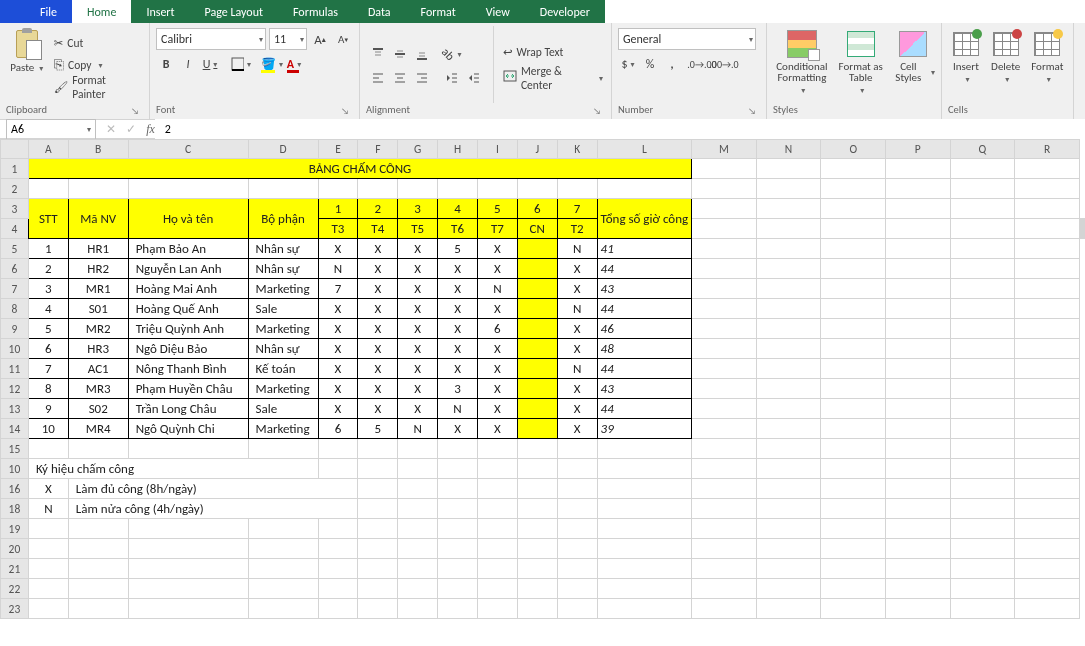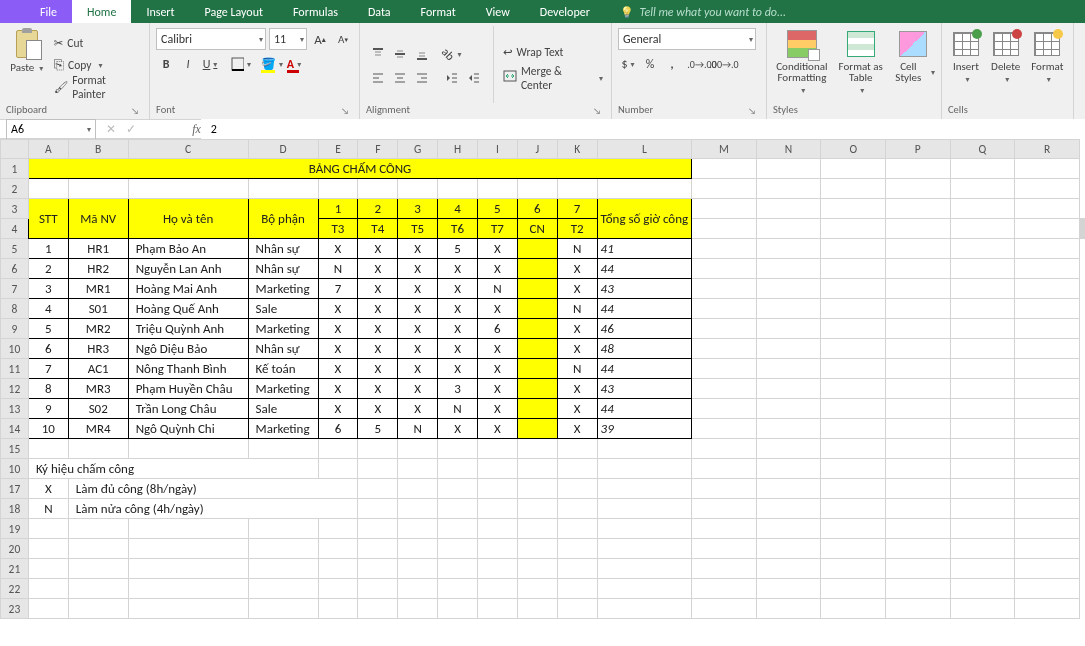--- a/index.html
+++ b/index.html
@@ -1,21 +1,21 @@
 <!DOCTYPE html>
 <html><head>
 <meta charset="utf-8">
 <style>
 * { margin: 0; padding: 0; box-sizing: border-box; font-family: "Segoe UI", Calibri, Arial, sans-serif; }
 body { background: #fff; width: 1085px; height: 646px; overflow: hidden; user-select: none; }
 
 
 .tabs { height: 23px; background: #fff; display: flex; align-items: stretch; font-size: 12px; }
 .tab { padding: 0 15px; display: flex; align-items: center; color: #fff; background: #217346; cursor: pointer; }
-.tab.dark { background: #8b5cf6; padding-left: 40px; }
+.tab.dark { background: #1d4ed8; padding-left: 40px; }
 .tab.active { background: #fff; color: #217346; font-weight: normal; }
 .tell-me { flex: 1; background: #217346; display: flex; align-items: center; padding-left: 15px; color: #b7dfce; font-style: italic; font-size: 12px; gap: 6px; }
 .bulb::before { content: "💡"; font-style: normal; font-size: 11px; filter: grayscale(0.4); }
 
 
 .ribbon { height: 97px; background: #f0f0f0; border-bottom: 1px solid #d4d4d4; display: flex; }
 .group { border-right: 1px solid #d4d4d4; padding: 3px 6px 0 6px; display: flex; flex-direction: column; position: relative; }
 .group-body { flex: 1; display: flex; gap: 4px; }
 .group-label { height: 16px; font-size: 10.5px; color: #666; text-align: left; line-height: 14px; position: relative; }
 .dlg-launch { position: absolute; right: 1px; bottom: 1px; width: 14px; height: 14px; font-size: 9px; color: #777; display: flex; align-items: center; justify-content: center; }
@@ -45,21 +45,21 @@
 .icon-insert { width:26px; height:24px; position:relative; }
 .icon-insert .grid { position:absolute; inset:0; border:1px solid #888; background:#fff;
   background-image: linear-gradient(#888 1px, transparent 1px), linear-gradient(90deg, #888 1px, transparent 1px);
   background-size: 8px 8px; }
 .icon-insert .badge { position:absolute; right:-3px; top:-3px; width:10px; height:10px; border-radius:50%; }
 
 
 .fbar { height: 19px; border-bottom: 1px solid #d4d4d4; display: flex; align-items: center; font-size: 12px; background:#fff; }
 .namebox { width: 90px; height: 21px; border: 1px solid #c0c0c0; margin-left: 6px; padding: 0 4px; display:flex; align-items:center; justify-content:space-between; }
 .fx-btns { display:flex; align-items:center; margin-left:10px; gap:10px; color:#888; }
-.fx-label { font-style: italic; font-family: "Times New Roman", serif; color: #666; margin-left: 46px; }
+.fx-label { font-style: italic; font-family: "Times New Roman", serif; color: #666; }
 .fx-input { flex:1; padding-left:10px; height:21px; border:none; outline:none; font-size:12px; }
 
 
 .grid-wrap { position: relative; height: calc(646px - 23px - 97px - 25px); overflow: hidden; }
 table.sheet { border-collapse: collapse; table-layout: fixed; font-size: 13px; color: #222; }
 .sheet th, .sheet td { border: 1px solid #d4d4d4; height: 20px; padding: 0; font-weight: normal; }
 .sheet thead th { background: #e6e6e6; font-size: 11.5px; color: #555; text-align: center; height: 19px; position:relative; }
 .sheet tbody th.rowh { background: #e6e6e6; font-size: 11.5px; color: #555; text-align: center; width: 28px; }
 .sheet td { background: #fff; }
 .selcorner { background: #e6e6e6; border-right:1px solid #ccc; border-bottom:1px solid #ccc; }
@@ -78,24 +78,20 @@
 <div class="tabs">
   <div class="tab dark">File</div>
   <div class="tab active">Home</div>
   <div class="tab">Insert</div>
   <div class="tab">Page Layout</div>
   <div class="tab">Formulas</div>
   <div class="tab">Data</div>
   <div class="tab">Format</div>
   <div class="tab">View</div>
   <div class="tab">Developer</div>
-  <div class="tell-me">
-      <span class="bulb"></span>
-      <span>Tell me what you want to do...</span>
-    </div>
 </div>
 
 <div class="ribbon">
 
   <div class="group" style="width:150px">
     <div class="group-body">
       <div class="bigbtn">
         <div class="ic">
             <div class="paste-ic">
               <div class="board"></div>
@@ -1013,21 +1009,21 @@
           <td></td>
           <td></td>
           <td></td>
           <td></td>
           <td></td>
           <td></td>
           <td></td>
           <td></td>
         </tr>
         <tr>
-          <th class="rowh">17</th>
+          <th class="rowh">16</th>
           <td class="center bold">
             <div>X</div>
           </td>
           <td class="left" colspan="4">
             <div>Làm đủ công (8h/ngày)</div>
           </td>
           <td></td>
           <td></td>
           <td></td>
           <td></td>

